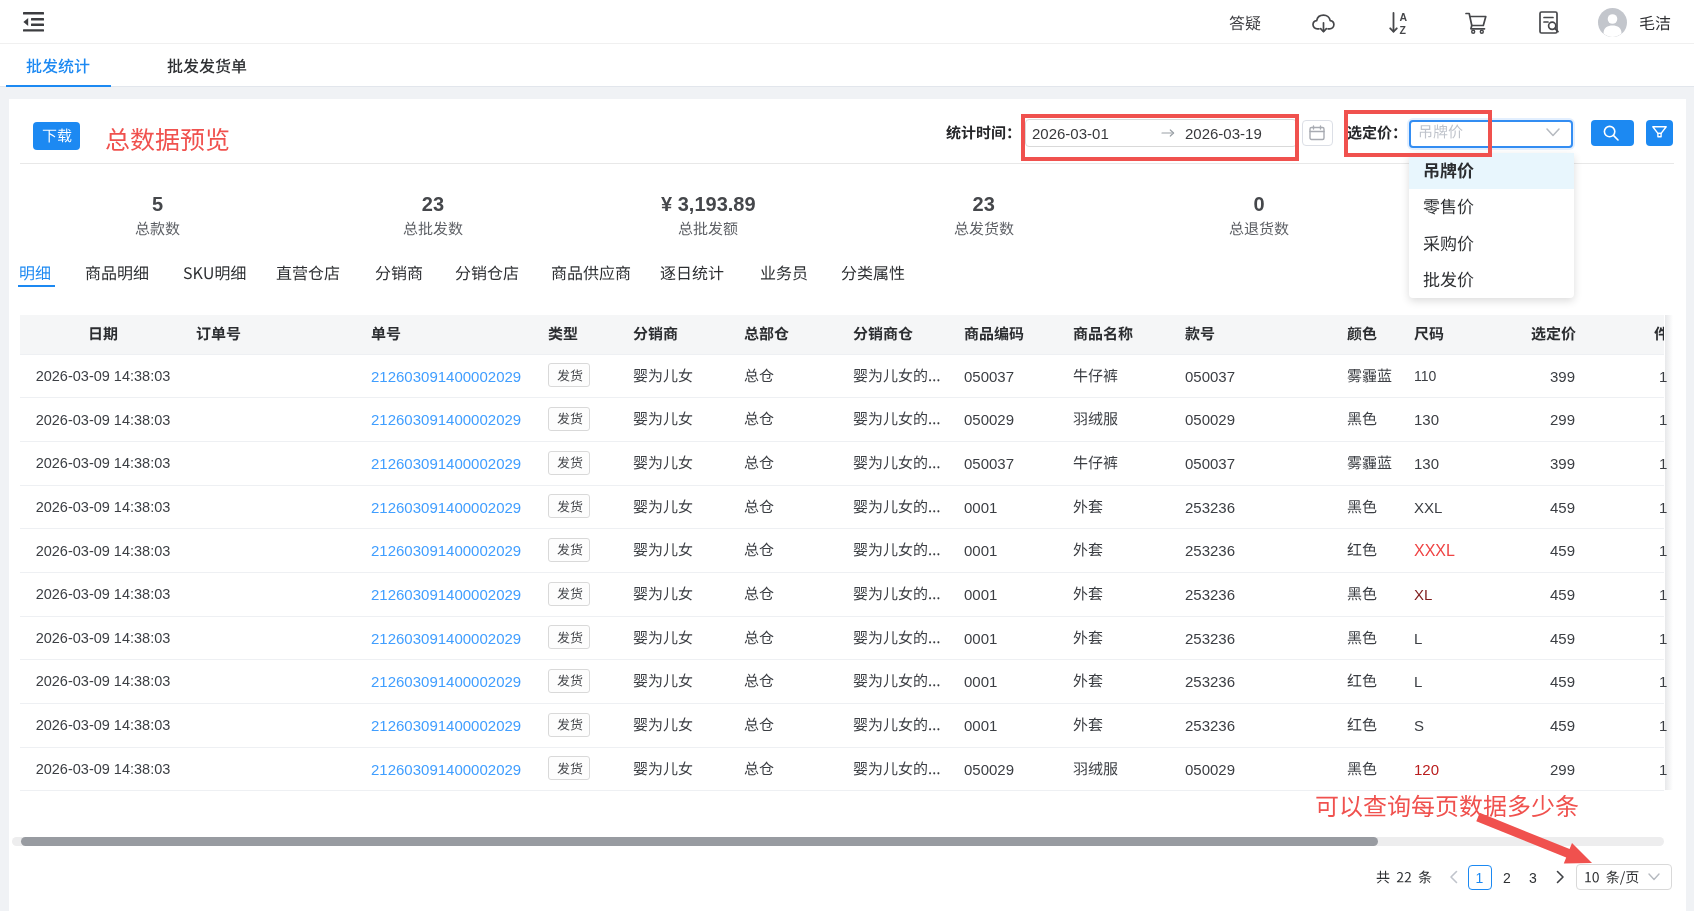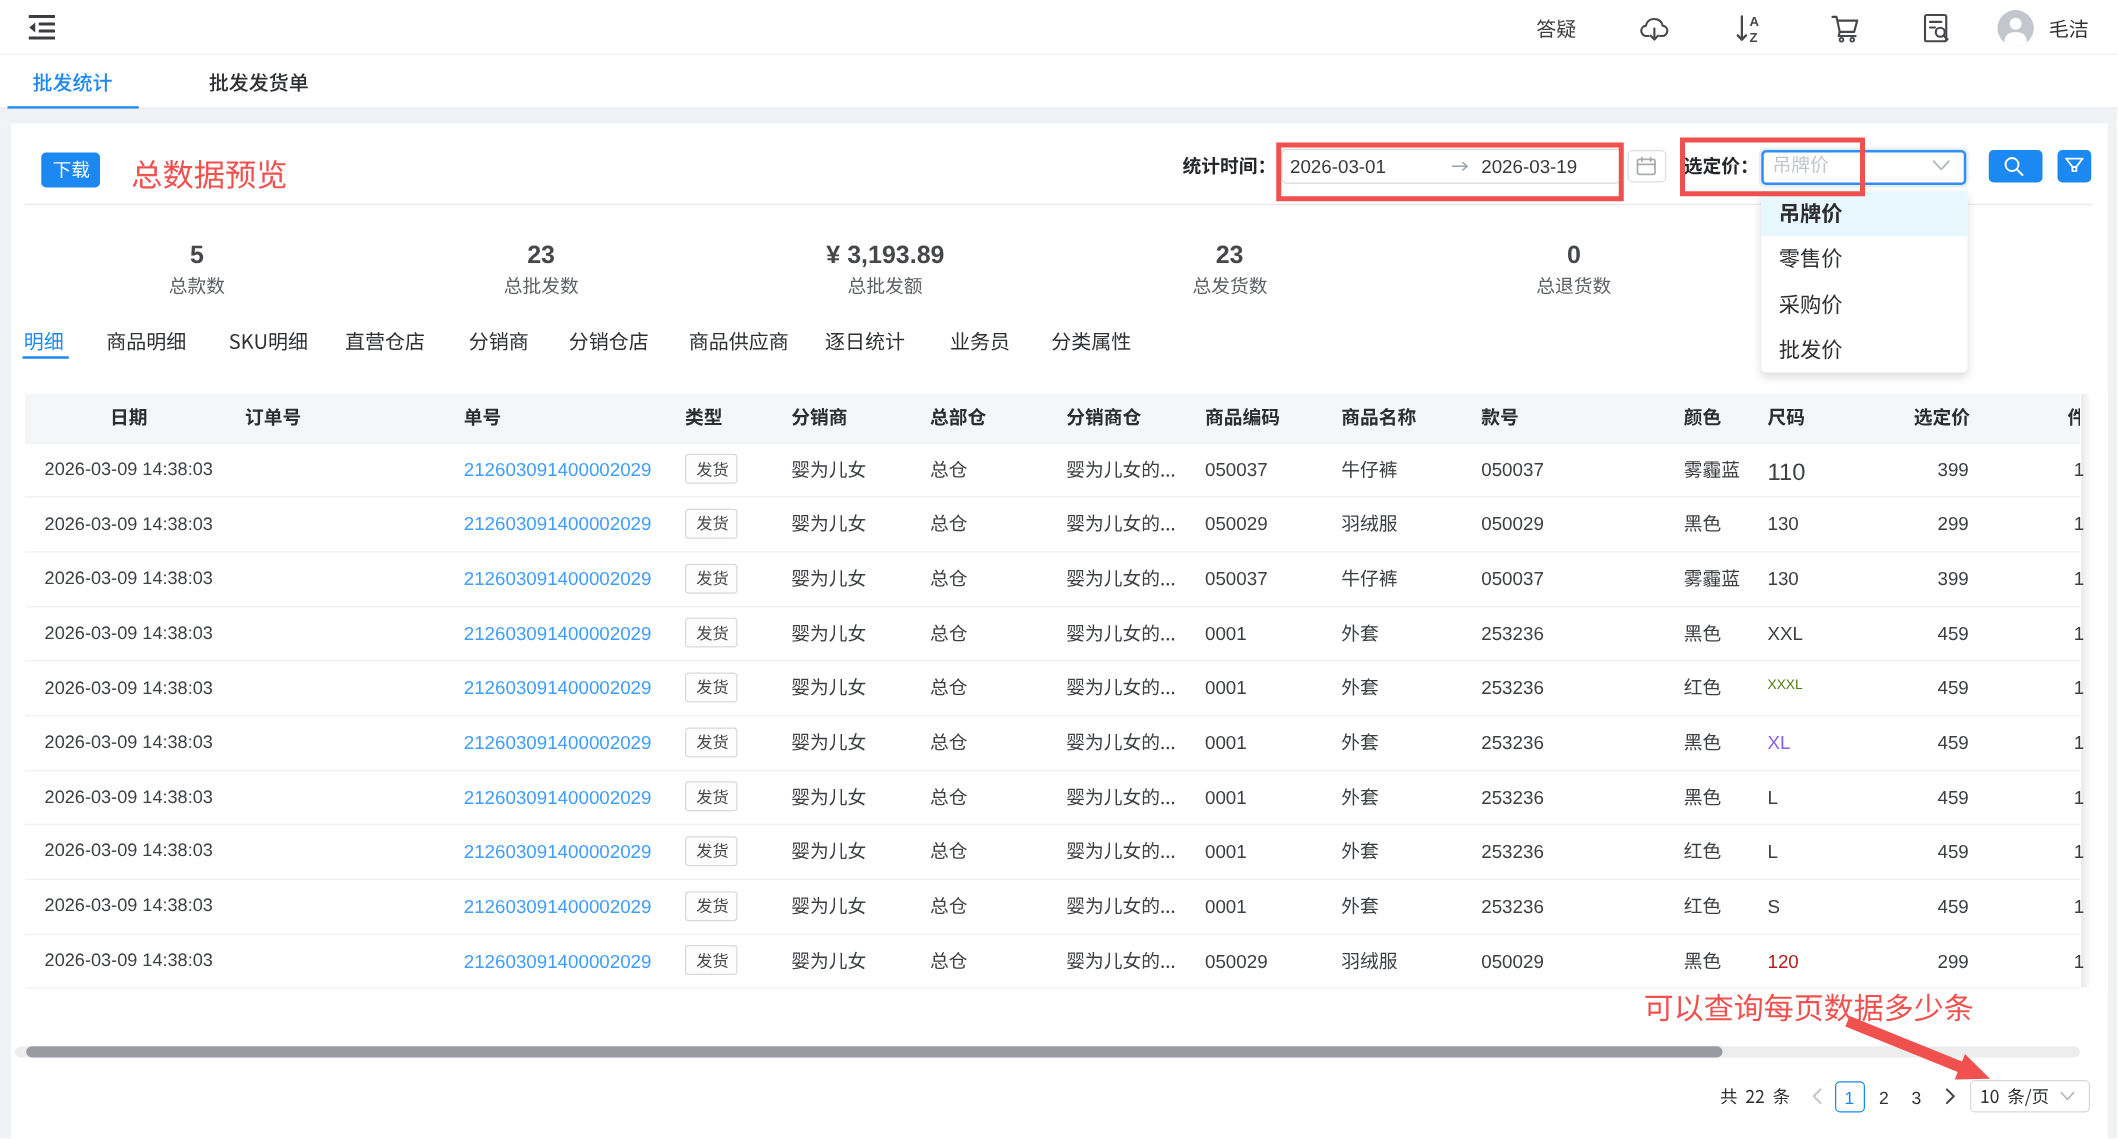--- a/index.html
+++ b/index.html
@@ -684,21 +684,21 @@
       <use href="#t45"></use>
     </svg>
 <div class="ab" style="left:964.0px;top:368.72px;font-size:15.0px;color:#3b3e43;font-weight:normal;line-height:1;white-space:pre">050037</div>
 <svg class="t" style="left:1073.0px;top:367.8px;width:45.0px;height:15.0px;fill:#3b3e43" viewBox="0 0 3000 1000">
       <use href="#t46"></use>
     </svg>
 <div class="ab" style="left:1185.0px;top:368.72px;font-size:15.0px;color:#3b3e43;font-weight:normal;line-height:1;white-space:pre">050037</div>
 <svg class="t" style="left:1347.0px;top:367.8px;width:45.0px;height:15.0px;fill:#3b3e43" viewBox="0 0 3000 1000">
       <use href="#t47"></use>
     </svg>
-<div class="ab" style="left:1414.0px;top:368.72px;font-size:19px;color:#3b3e43;font-weight:normal;line-height:1;white-space:pre">110</div>
+<div class="ab" style="left:1414.0px;top:368.72px;font-size:14px;color:#3b3e43;font-weight:normal;line-height:1;white-space:pre">110</div>
 <div class="ab" style="right:119.0px;top:368.72px;font-size:15.0px;color:#3b3e43;font-weight:normal;line-height:1;white-space:pre">399</div>
 <div class="ab" style="left:1659.0px;top:368.72px;font-size:15.0px;color:#3b3e43;font-weight:normal;line-height:1;white-space:pre;z-index:12">1</div>
 <div class="ab" style="left:20.0px;top:397.2px;width:1644.0px;height:1.0px;background:#eef0f3"></div>
 <div class="ab" style="left:103.0px;transform:translateX(-50%);top:412.59px;font-size:14.5px;color:#3b3e43;font-weight:normal;line-height:1;white-space:pre">2026-03-09 14:38:03</div>
 <div class="ab" style="left:371.0px;top:412.37px;font-size:15.0px;color:#409eff;font-weight:normal;line-height:1;white-space:pre">212603091400002029</div>
 <div class="ab" style="left:548.0px;top:407.0px;width:42.0px;height:24.0px;background:#fdfdfd;border:1px solid #d9d9d9;border-radius:3px"></div>
 <svg class="t" style="left:556.5px;top:412.4px;width:26.0px;height:13.0px;fill:#46484c" viewBox="0 0 2000 1000">
       <use href="#t42"></use>
     </svg>
 <svg class="t" style="left:633.0px;top:411.4px;width:60.0px;height:15.0px;fill:#3b3e43" viewBox="0 0 4000 1000">
@@ -792,21 +792,21 @@
       <use href="#t45"></use>
     </svg>
 <div class="ab" style="left:964.0px;top:543.32px;font-size:15.0px;color:#3b3e43;font-weight:normal;line-height:1;white-space:pre">0001</div>
 <svg class="t" style="left:1073.0px;top:542.4px;width:30.0px;height:15.0px;fill:#3b3e43" viewBox="0 0 2000 1000">
       <use href="#t50"></use>
     </svg>
 <div class="ab" style="left:1185.0px;top:543.32px;font-size:15.0px;color:#3b3e43;font-weight:normal;line-height:1;white-space:pre">253236</div>
 <svg class="t" style="left:1347.0px;top:542.4px;width:30.0px;height:15.0px;fill:#3b3e43" viewBox="0 0 2000 1000">
       <use href="#t51"></use>
     </svg>
-<div class="ab" style="left:1414.0px;top:543.32px;font-size:11px;color:#4d7c0f;font-weight:normal;line-height:1;white-space:pre">XXXL</div>
+<div class="ab" style="left:1414.0px;top:543.32px;font-size:16px;color:#ef4444;font-weight:normal;line-height:1;white-space:pre">XXXL</div>
 <div class="ab" style="right:119.0px;top:543.32px;font-size:15.0px;color:#3b3e43;font-weight:normal;line-height:1;white-space:pre">459</div>
 <div class="ab" style="left:1659.0px;top:543.32px;font-size:15.0px;color:#3b3e43;font-weight:normal;line-height:1;white-space:pre;z-index:12">1</div>
 <div class="ab" style="left:20.0px;top:571.9px;width:1644.0px;height:1.0px;background:#eef0f3"></div>
 <div class="ab" style="left:103.0px;transform:translateX(-50%);top:587.19px;font-size:14.5px;color:#3b3e43;font-weight:normal;line-height:1;white-space:pre">2026-03-09 14:38:03</div>
 <div class="ab" style="left:371.0px;top:586.97px;font-size:15.0px;color:#409eff;font-weight:normal;line-height:1;white-space:pre">212603091400002029</div>
 <div class="ab" style="left:548.0px;top:581.6px;width:42.0px;height:24.0px;background:#fdfdfd;border:1px solid #d9d9d9;border-radius:3px"></div>
 <svg class="t" style="left:556.5px;top:587.0px;width:26.0px;height:13.0px;fill:#46484c" viewBox="0 0 2000 1000">
       <use href="#t42"></use>
     </svg>
 <svg class="t" style="left:633.0px;top:586.0px;width:60.0px;height:15.0px;fill:#3b3e43" viewBox="0 0 4000 1000">
@@ -819,21 +819,21 @@
       <use href="#t45"></use>
     </svg>
 <div class="ab" style="left:964.0px;top:586.97px;font-size:15.0px;color:#3b3e43;font-weight:normal;line-height:1;white-space:pre">0001</div>
 <svg class="t" style="left:1073.0px;top:586.0px;width:30.0px;height:15.0px;fill:#3b3e43" viewBox="0 0 2000 1000">
       <use href="#t50"></use>
     </svg>
 <div class="ab" style="left:1185.0px;top:586.97px;font-size:15.0px;color:#3b3e43;font-weight:normal;line-height:1;white-space:pre">253236</div>
 <svg class="t" style="left:1347.0px;top:586.0px;width:30.0px;height:15.0px;fill:#3b3e43" viewBox="0 0 2000 1000">
       <use href="#t49"></use>
     </svg>
-<div class="ab" style="left:1414.0px;top:586.97px;font-size:15.0px;color:#8b5cf6;font-weight:normal;line-height:1;white-space:pre">XL</div>
+<div class="ab" style="left:1414.0px;top:586.97px;font-size:15.0px;color:#7f1d1d;font-weight:normal;line-height:1;white-space:pre">XL</div>
 <div class="ab" style="right:119.0px;top:586.97px;font-size:15.0px;color:#3b3e43;font-weight:normal;line-height:1;white-space:pre">459</div>
 <div class="ab" style="left:1659.0px;top:586.97px;font-size:15.0px;color:#3b3e43;font-weight:normal;line-height:1;white-space:pre;z-index:12">1</div>
 <div class="ab" style="left:20.0px;top:615.5px;width:1644.0px;height:1.0px;background:#eef0f3"></div>
 <div class="ab" style="left:103.0px;transform:translateX(-50%);top:630.84px;font-size:14.5px;color:#3b3e43;font-weight:normal;line-height:1;white-space:pre">2026-03-09 14:38:03</div>
 <div class="ab" style="left:371.0px;top:630.62px;font-size:15.0px;color:#409eff;font-weight:normal;line-height:1;white-space:pre">212603091400002029</div>
 <div class="ab" style="left:548.0px;top:625.3px;width:42.0px;height:24.0px;background:#fdfdfd;border:1px solid #d9d9d9;border-radius:3px"></div>
 <svg class="t" style="left:556.5px;top:630.7px;width:26.0px;height:13.0px;fill:#46484c" viewBox="0 0 2000 1000">
       <use href="#t42"></use>
     </svg>
 <svg class="t" style="left:633.0px;top:629.6px;width:60.0px;height:15.0px;fill:#3b3e43" viewBox="0 0 4000 1000">

